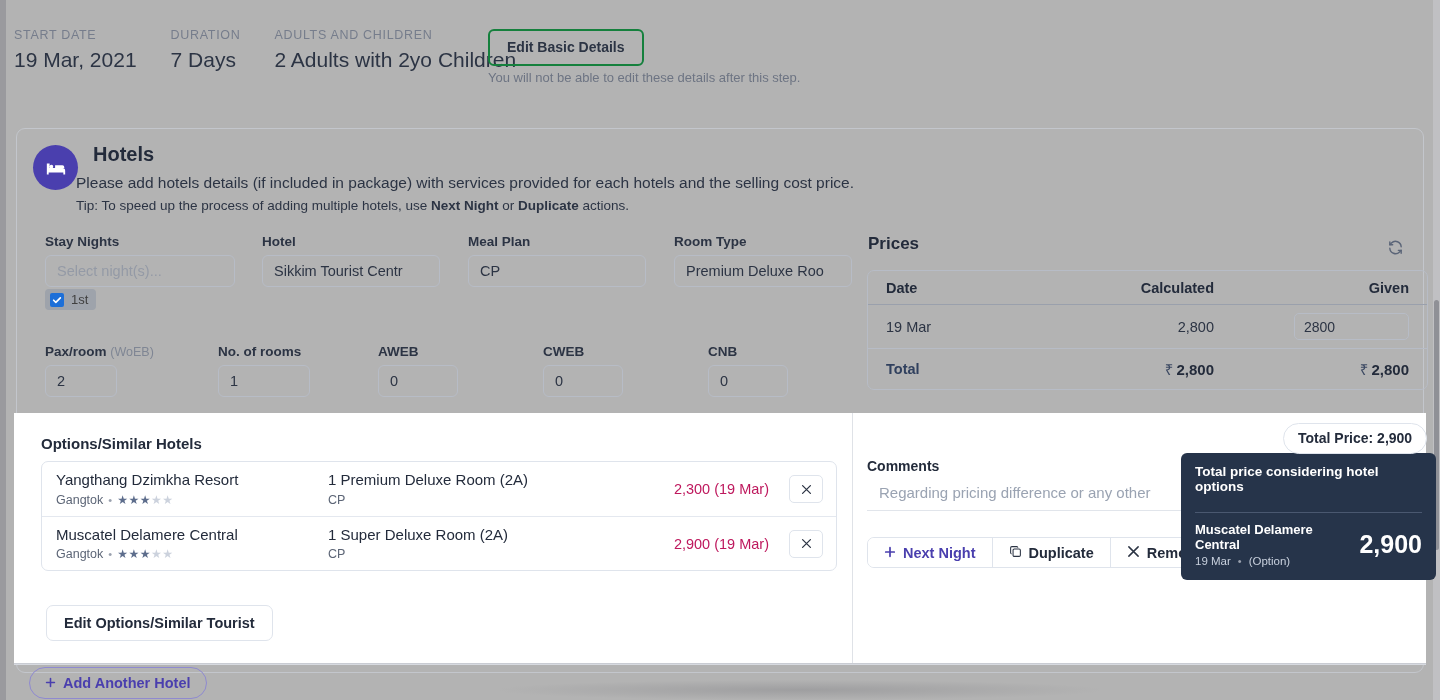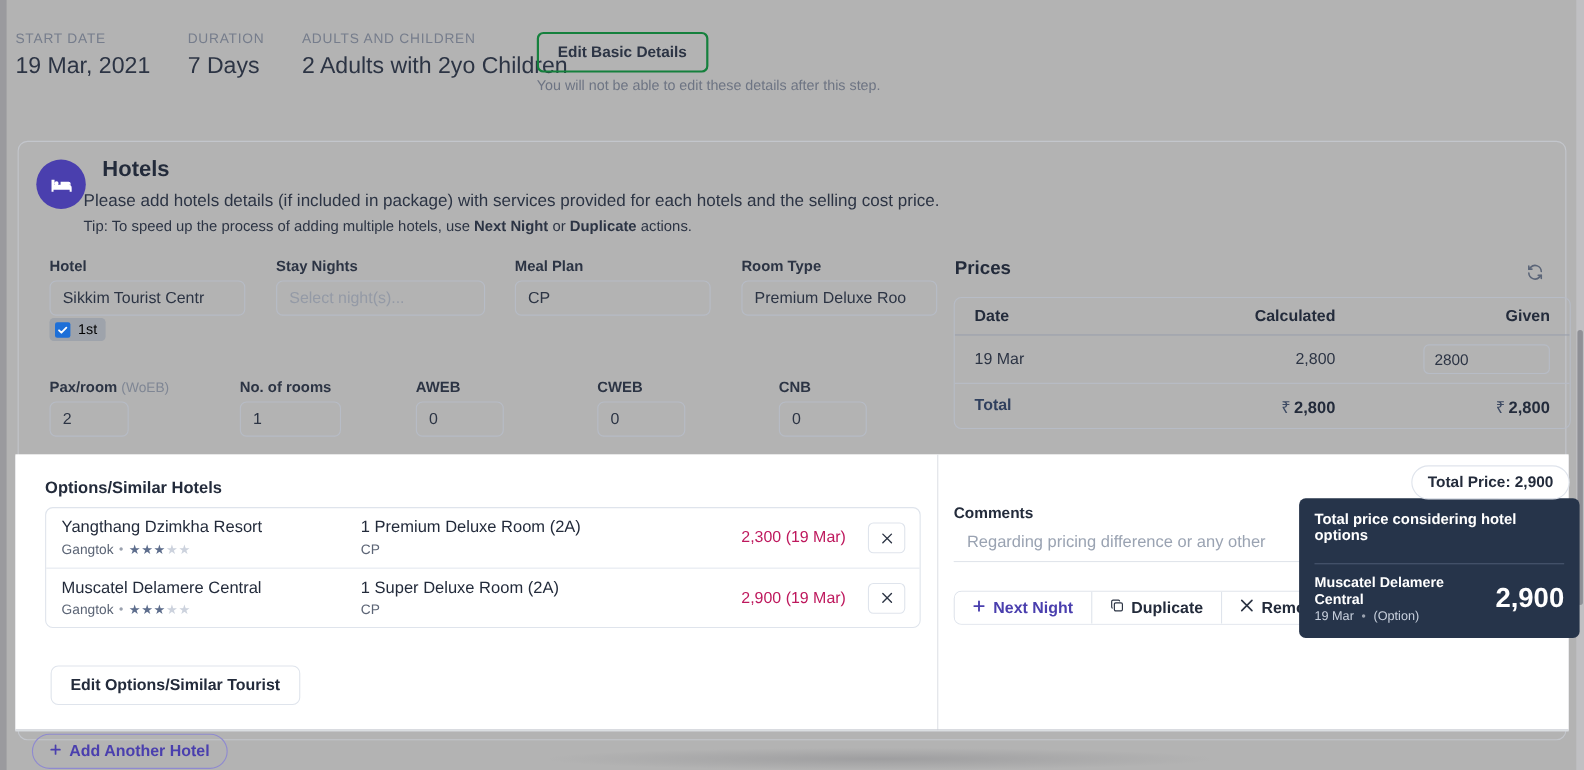--- a/index.html
+++ b/index.html
@@ -110,21 +110,21 @@
   .chk-pill {
     display: inline-flex; align-items: center; gap: 7px;
     background: #9ea3ab; border-radius: 4px;
     padding: 3px 8px 3px 5px;
   }
   .chk-box {
     width: 14px; height: 14px; border-radius: 2px;
     background: #1d6fd8;
     display: flex; align-items: center; justify-content: center;
   }
-  .chk-label { font-size: 13px; color: #000000; }
+  .chk-label { font-size: 13px; color: #404040; }
   .row2 { position: absolute; left: 28px; top: 110px; display: flex; }
 
   
   .prices-panel { position: absolute; left: 836px; top: 105px; width: 575px; }
   .prices-title {
     font-size: 17px; font-weight: bold; color: #232b3b;
     position: absolute; left: 15px; top: 0;
   }
   .refresh-btn {
     position: absolute; right: 22px; top: 2px;
@@ -343,27 +343,27 @@
     </div>
     <div class="hotels-title">Hotels</div>
     <div class="hotels-sub">Please add hotels details (if included in package) with services provided for each hotels and the selling cost price.</div>
     <div class="hotels-tip">
       <span>Tip: To speed up the process of adding multiple hotels, use </span><b>Next Night</b><span> or </span><b>Duplicate</b><span> actions.</span>
     </div>
 
     <div class="form-area">
 
       <div class="row1">
+        <div class="cell" style="width:190px;margin-right:27px;">
+          <div class="field-label">Stay Nights</div>
+          <input class="txtbox" value="" placeholder="Select night(s)..." style="">
+        </div>
         <div class="cell" style="width:178px;margin-right:28px;">
           <div class="field-label">Hotel</div>
           <input class="txtbox" value="Sikkim Tourist Centr" style="">
-        </div>
-        <div class="cell" style="width:190px;margin-right:27px;">
-          <div class="field-label">Stay Nights</div>
-          <input class="txtbox" value="" placeholder="Select night(s)..." style="">
         </div>
         <div class="cell" style="width:178px;margin-right:28px;">
           <div class="field-label">Meal Plan</div>
           <input class="txtbox" value="CP" style="">
         </div>
         <div class="cell" style="width:178px;">
           <div class="field-label">Room Type</div>
           <input class="txtbox" value="Premium Deluxe Roo" style="">
         </div>
       </div>

